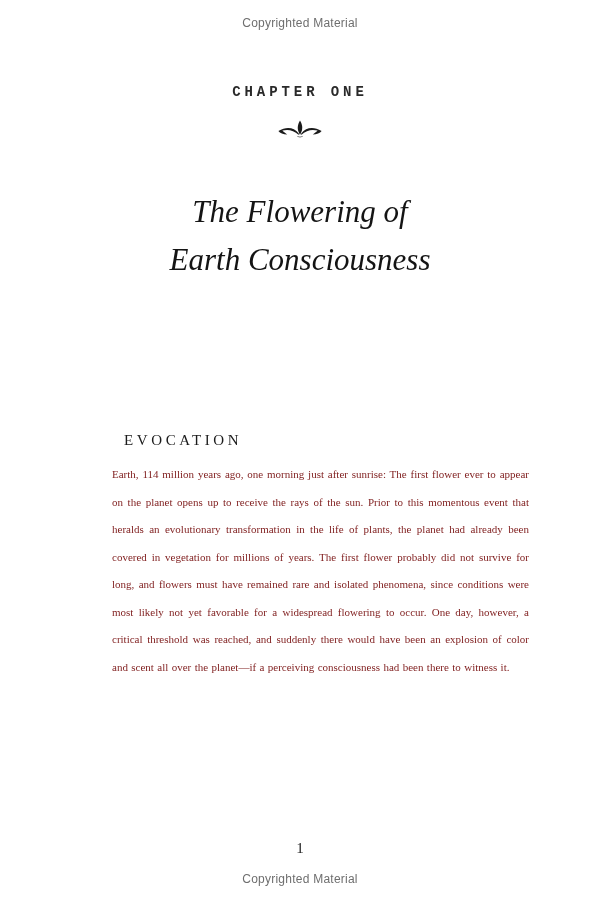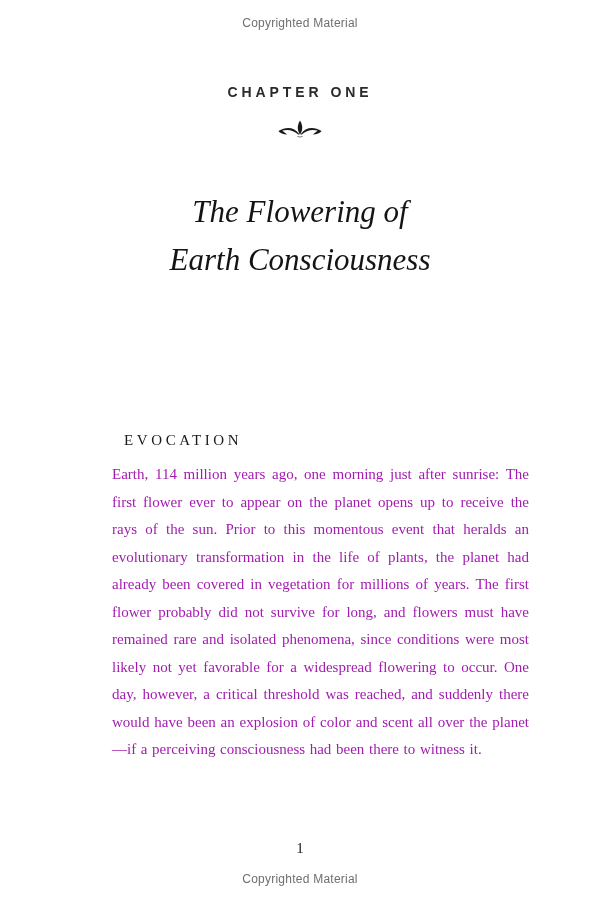--- a/index.html
+++ b/index.html
@@ -29,21 +29,21 @@
   }
   .copyright.top { top: 16px; }
   .copyright.bottom { top: 872px; }
 
   .chapter-label {
     position: absolute;
     top: 84px;
     left: 0;
     width: 100%;
     text-align: center;
-    font-family: Liberation Sans, sans-serif;
+    font-family: Liberation Mono, monospace;
     font-size: 14px;
     font-weight: bold;
     letter-spacing: 0.28em;
     color: #2a2a2a;
   }
 
   .ornament-wrap {
     position: absolute;
     top: 118px;
     left: 0;
@@ -78,25 +78,25 @@
     color: #1b1b1b;
     margin: 12px;
   }
 
   .body-text {
     position: absolute;
     top: 461px;
     left: 112px;
     width: 417px;
     font-family: "Liberation Serif", serif;
-    font-size: 15px;
+    font-size: 11px;
     line-height: 27.5px;
     text-align: justify;
     word-spacing: 0.06em;
-    color: #a21caf;
+    color: #7f1d1d;
     margin: 0;
   }
 
   .page-number {
     position: absolute;
     top: 840px;
     left: 0;
     width: 100%;
     text-align: center;
     font-family: "Liberation Serif", serif;

